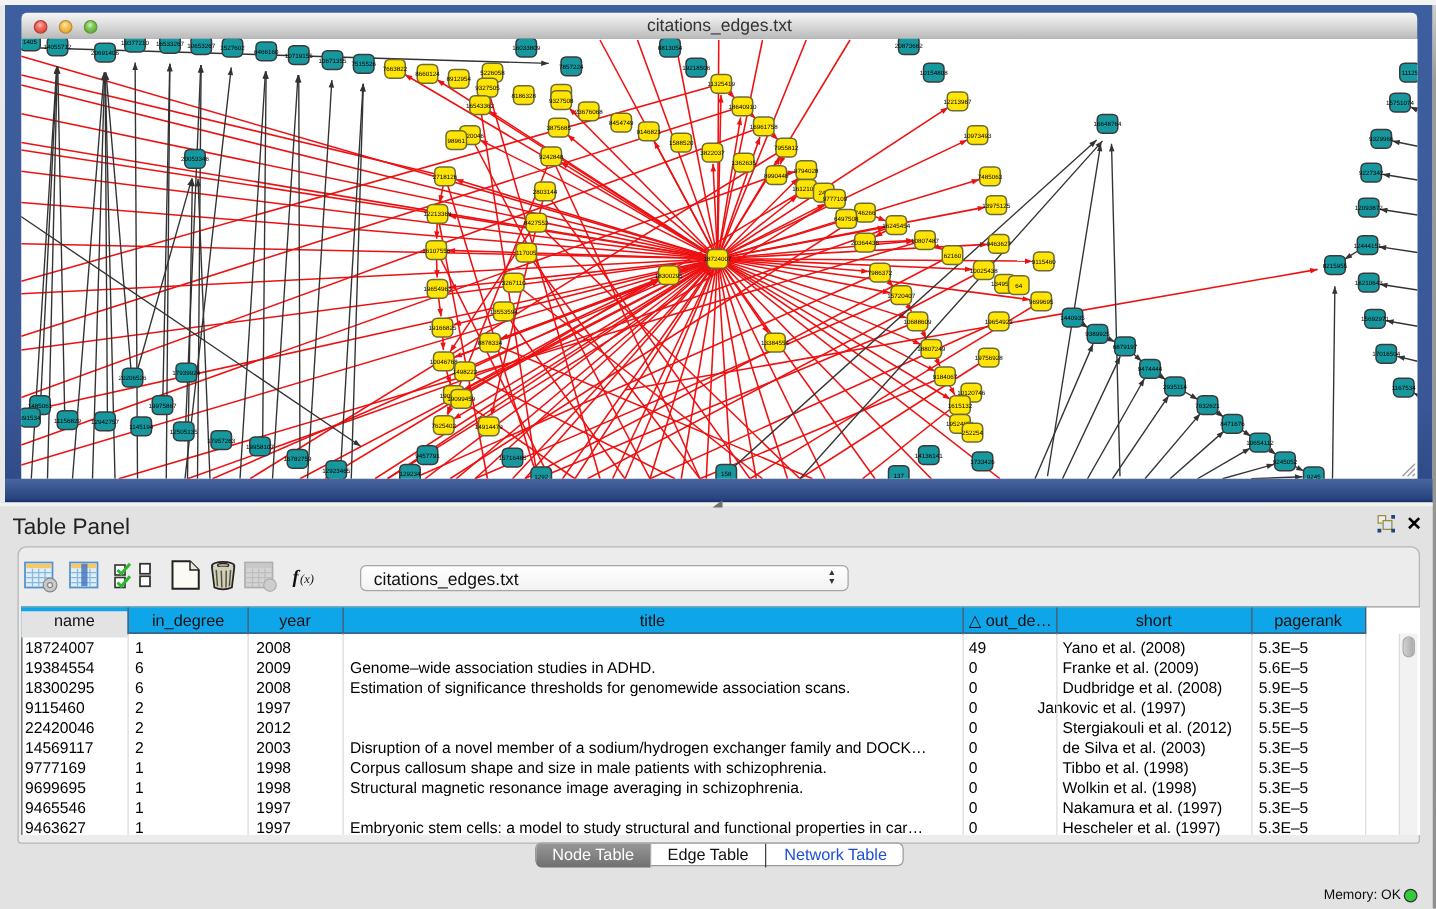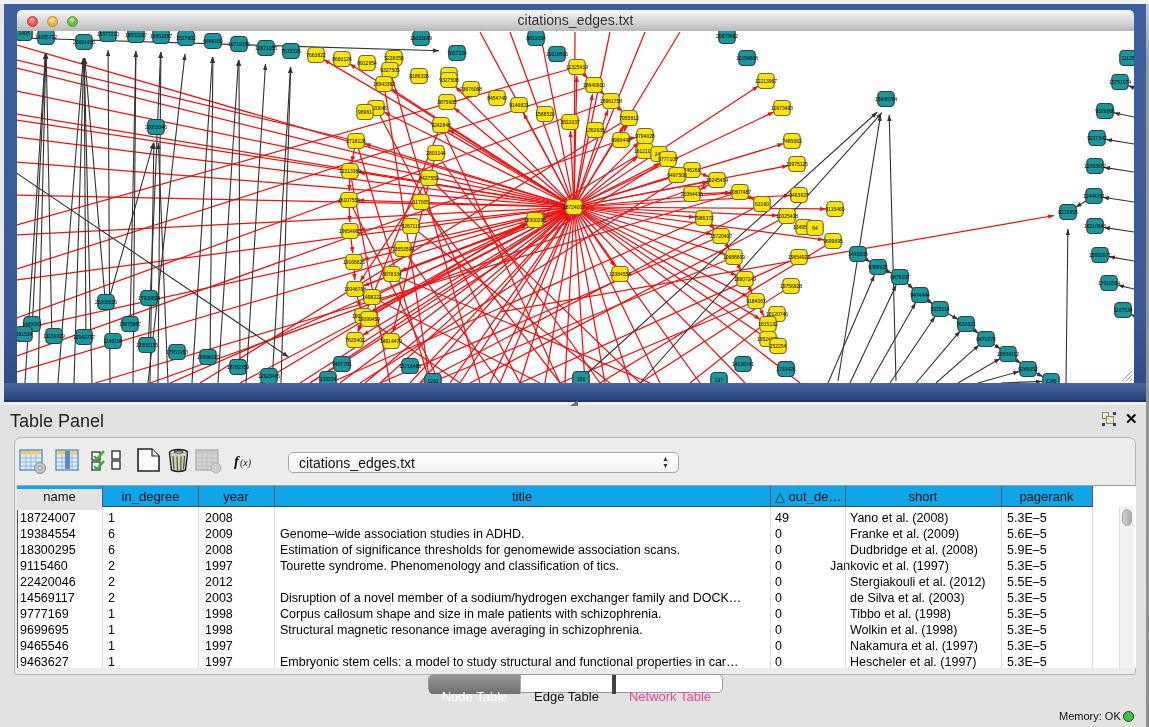--- a/index.html
+++ b/index.html
@@ -31,21 +31,21 @@
   border-top:1px solid #8aa; border-bottom:1px solid #445; }
 .hcell { position:absolute; top:3px; font-size:13px; color:#111; text-align:center; }
 .hsep { position:absolute; top:0; width:1px; height:22px; background:#556; }
 .row span { position:absolute; font-size:12.5px; color:#000; }
 .row { position:absolute; left:0; width:1149px; height:16px; }
 #sbtrack { position:absolute; left:1119px; top:507px; width:15px; height:161px; background:#f2f2f2; border-left:1px solid #ddd; }
 #sbthumb { position:absolute; left:1122px; top:509px; width:10px; height:17px; border-radius:5px;
   background:linear-gradient(90deg,#cfcfcf,#ababab); border:1px solid #aaa; }
 #tabs { position:absolute; left:428px; top:674px; width:295px; height:19px; border:1px solid #9a9a9a;
   border-radius:5px; background:#fff; font-size:13px; }
-.seg { position:absolute; top:0; height:19px; text-align:center; padding-top:14px; }
+.seg { position:absolute; top:0; height:19px; text-align:center; padding-top:1px; }
 #memok { position:absolute; left:1059px; top:710px; font-size:11px; color:#111; }
 #greendot { position:absolute; left:1123px; top:711px; width:11px; height:11px; border-radius:6px;
   background:#35c93c; border:1px solid #333; }
 </style></head><body>
 <div id="blue"></div>
 <div id="topstrip"></div>
 <div id="leftstrip"></div>
 <div id="rightstrip"></div>
 <div id="bluebottom"></div>
 <div id="win">
@@ -803,21 +803,20 @@
     <span style="left:205px">2008</span>
     <span style="left:280px;width:485px;overflow:hidden;white-space:nowrap">Estimation of significance thresholds for genomewide association scans.</span>
     <span style="left:775px">0</span>
     <span style="left:850px">Dudbridge et al. (2008)</span>
     <span style="left:1007px">5.9E–5</span>
   </div>
 <div class="row" style="top:559px">
     <span style="left:20px">9115460</span>
     <span style="left:108px">2</span>
     <span style="left:205px">1997</span>
-    <span style="left:280px;width:485px;overflow:hidden;white-space:nowrap">Tourette syndrome. Phenomenology and classification of tics.</span>
     <span style="left:775px">0</span>
     <span style="left:830px">Jankovic et al. (1997)</span>
     <span style="left:1007px">5.3E–5</span>
   </div>
 <div class="row" style="top:575px">
     <span style="left:20px">22420046</span>
     <span style="left:108px">2</span>
     <span style="left:205px">2012</span>
     <span style="left:775px">0</span>
     <span style="left:850px">Stergiakouli et al. (2012)</span>
@@ -872,16 +871,16 @@
 <div style="position:absolute;left:274px;top:507px;width:1px;height:161px;background:#dcdcdc"></div>
 <div style="position:absolute;left:770px;top:507px;width:1px;height:161px;background:#dcdcdc"></div>
 <div style="position:absolute;left:845px;top:507px;width:1px;height:161px;background:#dcdcdc"></div>
 <div style="position:absolute;left:1001px;top:507px;width:1px;height:161px;background:#dcdcdc"></div>
 <div style="position:absolute;left:1092px;top:507px;width:1px;height:161px;background:#dcdcdc"></div>
 <div id="sbtrack"></div>
 <div id="sbthumb"></div>
 <div id="tabs">
   <div class="seg" style="left:0;width:91px;background:linear-gradient(#979797,#6f6f6f);color:#fff;border-radius:4px 0 0 4px">Node Table</div>
   <div class="seg" style="left:91px;width:92px;color:#111;border-left:1px solid #aaa">Edge Table</div>
-  <div class="seg" style="left:183px;width:112px;color:#ec4899;border-left:4px solid #404040">Network Table</div>
+  <div class="seg" style="left:183px;width:112px;color:#1d4ed8;border-left:1px solid #404040">Network Table</div>
 </div>
 <div id="memok">Memory: OK</div>
 <div id="greendot"></div>
 
 </body></html>

